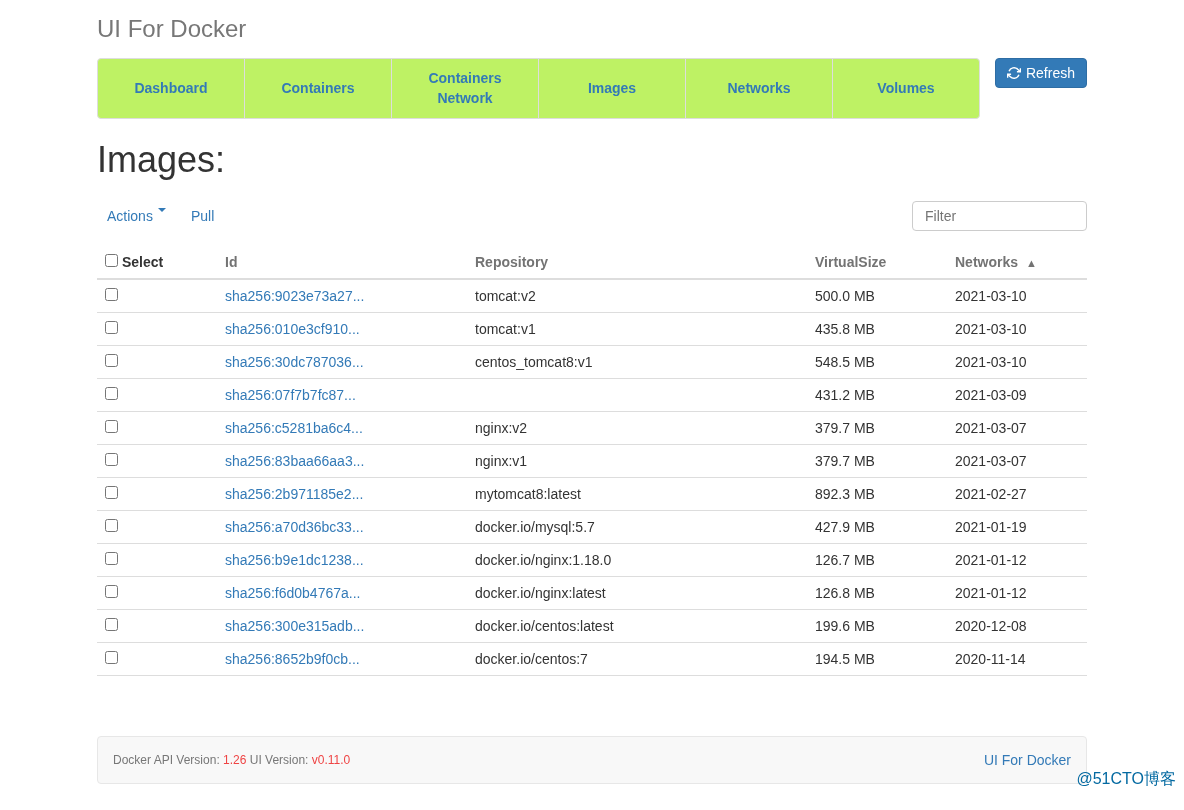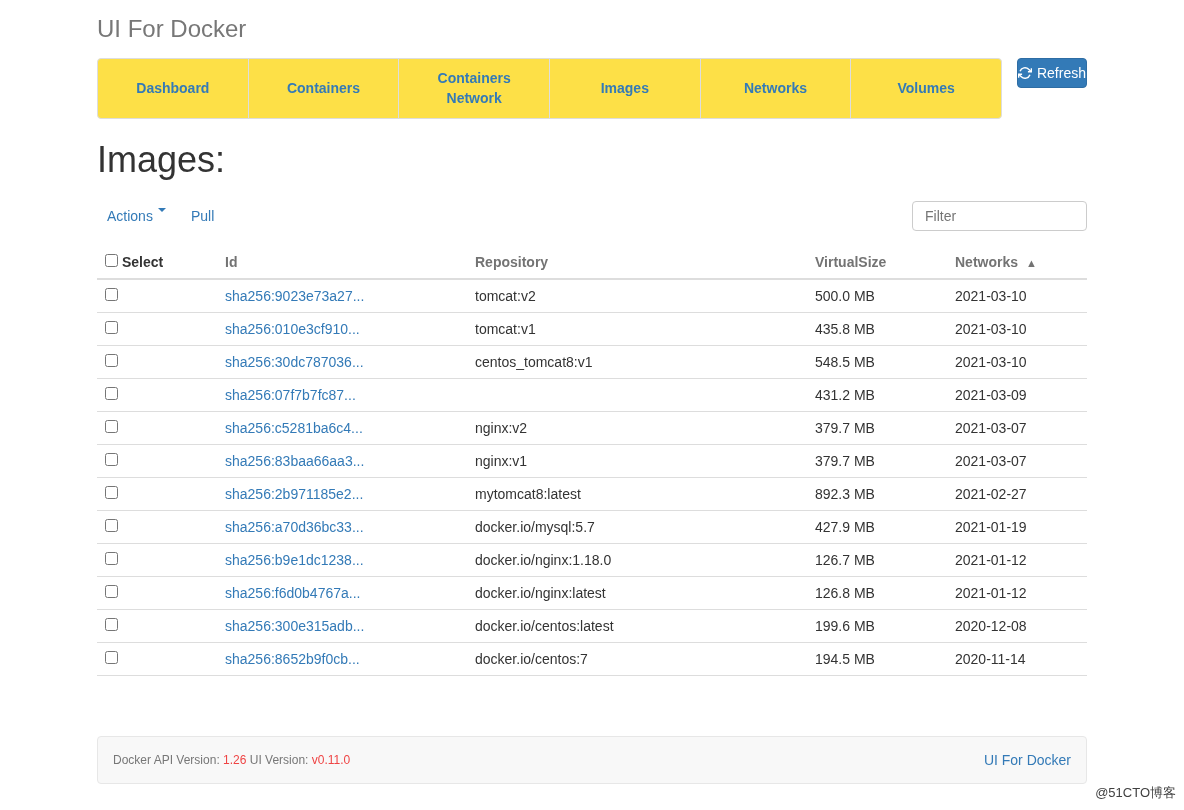--- a/index.html
+++ b/index.html
@@ -1,40 +1,40 @@
 <!DOCTYPE html>
 <html><head>
   <meta charset="utf-8">
   <style>
     * { box-sizing: border-box; margin: 0; padding: 0; }
     body { font-family: "Helvetica Neue", Helvetica, Arial, sans-serif; font-size: 14px; color: #333; background: #fff; }
     .container { max-width: 1020px; margin: 0 auto; padding: 15px; }
     .app-title { font-size: 24px; font-weight: 500; color: #777; margin-bottom: 15px; }
     .nav-wrapper { display: flex; align-items: flex-start; margin-bottom: 20px; }
-    .nav-tabs { flex: 1; display: flex; border: 1px solid #ddd; border-radius: 4px; background: #fde047; margin-right: 15px; justify-content: center; }
+    .nav-tabs { flex: 1; display: flex; border: 1px solid #ddd; border-radius: 4px; background: #bef264; margin-right: 15px; }
     .nav-tab { flex: 1; text-align: center; padding: 10px 15px; color: #337ab7; font-weight: 700; border-right: 1px solid #ddd; cursor: pointer; min-height: 52px; display: flex; align-items: center; justify-content: center; line-height: 1.4; }
     .nav-tab:last-child { border-right: none; }
-    .btn-refresh { background: #337ab7; color: #fff; border: 1px solid #2e6da4; padding: 6px 0; border-radius: 4px; cursor: pointer; display: inline-flex; align-items: center; gap: 5px; font-size: 14px; justify-content: flex-end; }
+    .btn-refresh { background: #337ab7; color: #fff; border: 1px solid #2e6da4; padding: 6px 11px; border-radius: 4px; cursor: pointer; display: inline-flex; align-items: center; gap: 5px; font-size: 14px; justify-content: flex-end; }
     .page-title { font-size: 36px; font-weight: 500; margin: 20px 0; }
     .actions-row { display: flex; align-items: center; margin-bottom: 15px; }
     .actions-left { display: flex; gap: 25px; padding-left: 10px; }
     .actions-link { color: #337ab7; cursor: pointer; display: inline-flex; gap: 3px; }
     .filter-input { margin-left: auto; padding: 6px 12px; border: 1px solid #ccc; border-radius: 4px; width: 175px; font-size: 14px; color: #555; }
     .table { width: 100%; border-collapse: collapse; }
     .table th { text-align: left; padding: 8px; border-bottom: 2px solid #ddd; color: #737373; font-weight: 700; cursor: pointer; }
     .table th.select-col { color: #333; cursor: default; }
     .table td { padding: 8px; border-top: 1px solid #ddd; vertical-align: middle; }
     .table tr:last-child td { border-bottom: 1px solid #ddd; }
     .link { color: #337ab7; cursor: pointer; }
     .checkbox { cursor: pointer; }
     .sort-icon { margin-left: 4px; font-size: 11px; }
     .footer { margin-top: 60px; padding: 15px; border: 1px solid #e7e7e7; border-radius: 4px; background: #f8f8f8; display: flex; align-items: center; font-size: 12px; color: #777; }
     .footer strong { color: #ef4444; font-weight: 400; }
     .footer-link { margin-left: auto; color: #337ab7; cursor: pointer; font-size: 14px; }
-    .watermark { position: fixed; bottom: 8px; right: 8px; color: #404040; font-size: 13px; }
+    .watermark { position: fixed; bottom: 20px; right: 8px; color: #0369a1; font-size: 16px; }
     .col-select { width: 120px; }
     .col-id { width: 250px; }
     .col-repo { width: auto; }
     .col-size { width: 140px; }
     .col-created { width: 140px; }
     .caret { display: inline-block; width: 0; height: 0; margin-left: 2px; vertical-align: middle; border-top: 4px dashed; border-right: 4px solid transparent; border-left: 4px solid transparent; }
   </style>
 </head>
 <body>
 

